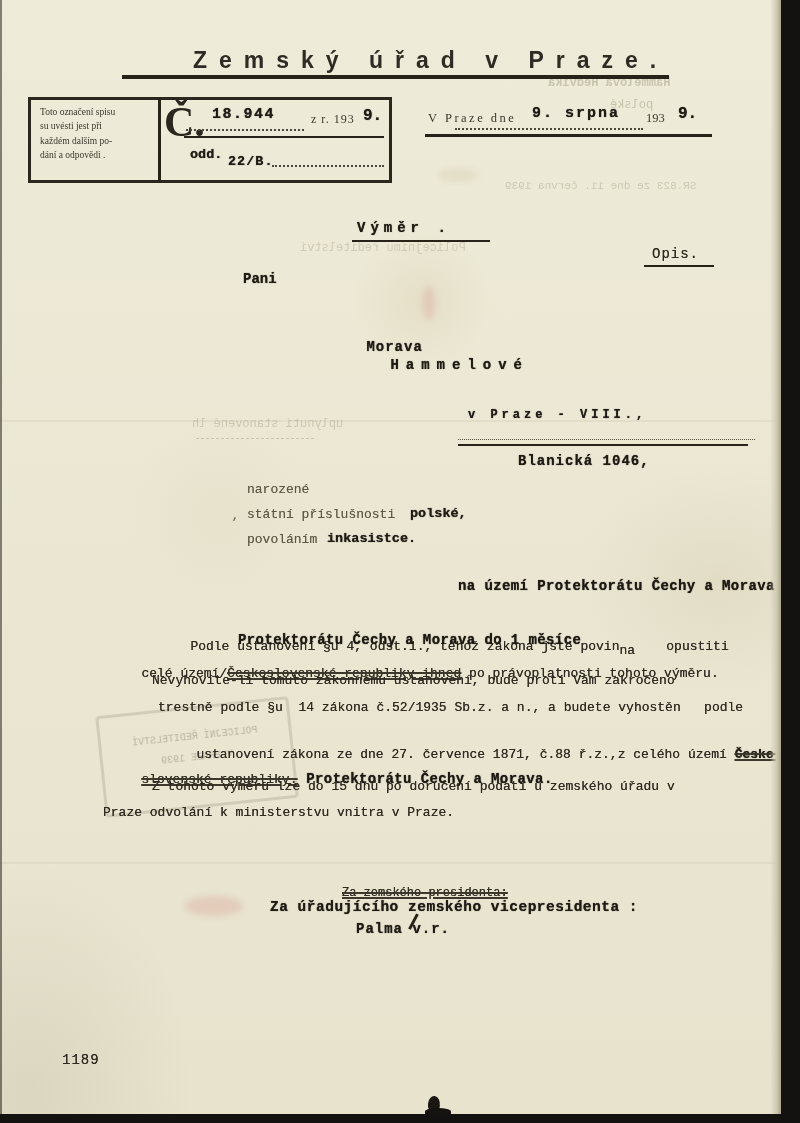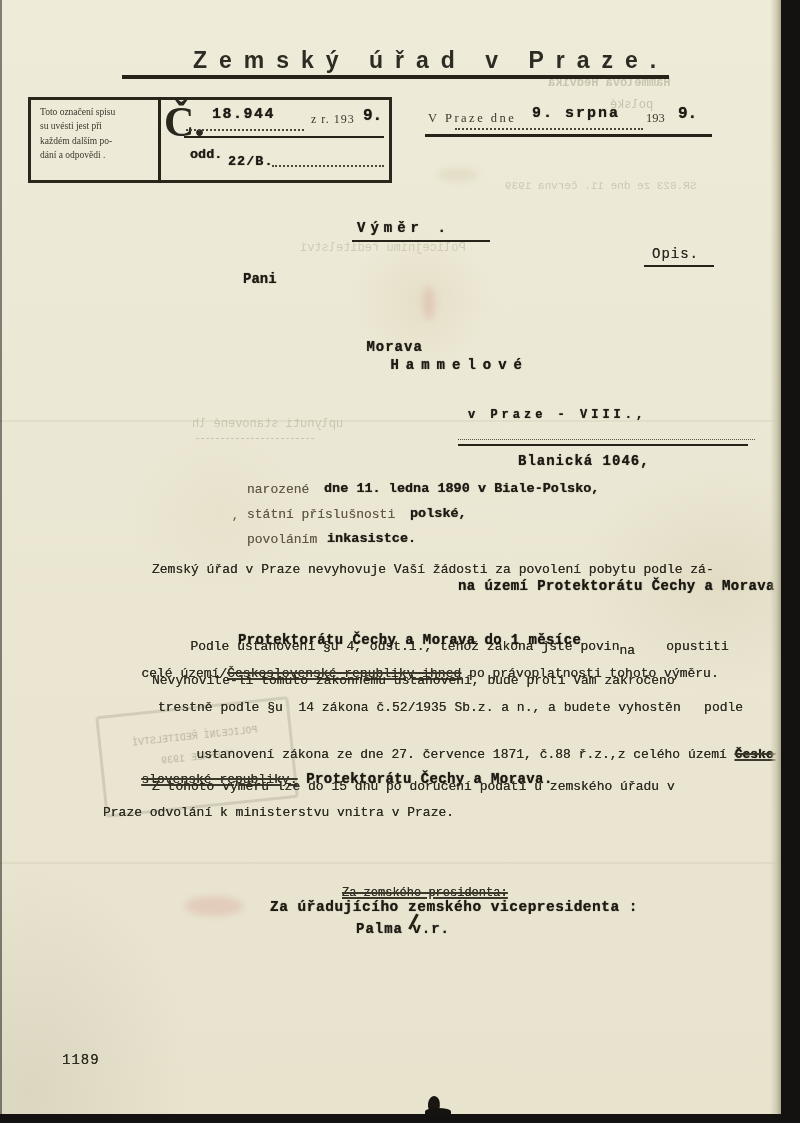--- a/index.html
+++ b/index.html
@@ -94,28 +94,26 @@
     <span class="typed tbold" style="font-size:14px;letter-spacing:1px;">Morava</span>
     <span class="typed tbold" style="font-size:14px;letter-spacing:7px;margin-left:24px;">Hammelové</span>
   </div>
 
   <div class="t typed tbold" style="left:468px;top:408px;font-size:12px;letter-spacing:4px;">v Praze - VIII.,</div>
   <div class="dotted" style="left:458px;top:439px;width:297px;border-bottom:1.5px dotted #55503f;"></div>
   <div class="rule" style="left:458px;top:444px;width:290px;height:2px;"></div>
   <div class="t typed tbold" style="left:518px;top:453px;font-size:14px;letter-spacing:1px;">Blanická 1046,</div>
 
   <div class="t typed tlight" style="left:247px;top:482px;">narozené</div>
-  <div class="t typed tbold" style="left:324px;top:481px;font-size:13.5px;">dne 11. ledna 1890 v Biale-Polsko,</div>
   <div class="t typed tlight" style="left:232px;top:510px;font-size:11px;">,</div>
   <div class="t typed tlight" style="left:247px;top:507px;">státní příslušnosti</div>
   <div class="t typed tbold" style="left:410px;top:506px;font-size:13.5px;">polské,</div>
   <div class="t typed tlight" style="left:247px;top:532px;">povoláním</div>
   <div class="t typed tbold" style="left:327px;top:531px;font-size:13.5px;">inkasistce.</div>
 
-  <div class="t typed" style="left:152px;top:562px;">Zemský úřad v Praze nevyhovuje Vaší žádosti za povolení pobytu podle zá-</div>
   <div class="t insert" style="left:458px;top:578px;">na území Protektorátu Čechy a Morava.</div>
 
   <div class="t" style="left:152px;top:619px;">
     <span class="typed">Podle ustanovení §u 4, odst.1., téhož zákona jste povin</span><span class="typed" style="position:relative;top:4px;">na</span><span class="typed">    opustiti</span>
   </div>
   <div class="t insert" style="left:238px;top:632px;">Protektorátu Čechy a Morava do 1 měsíce</div>
   <div class="t" style="left:103px;top:646px;">
     <span class="typed">celé území/</span><span class="typed struck">Československé republiky ihned</span><span class="typed"> po právoplatnosti tohoto výměru.</span>
   </div>
 

